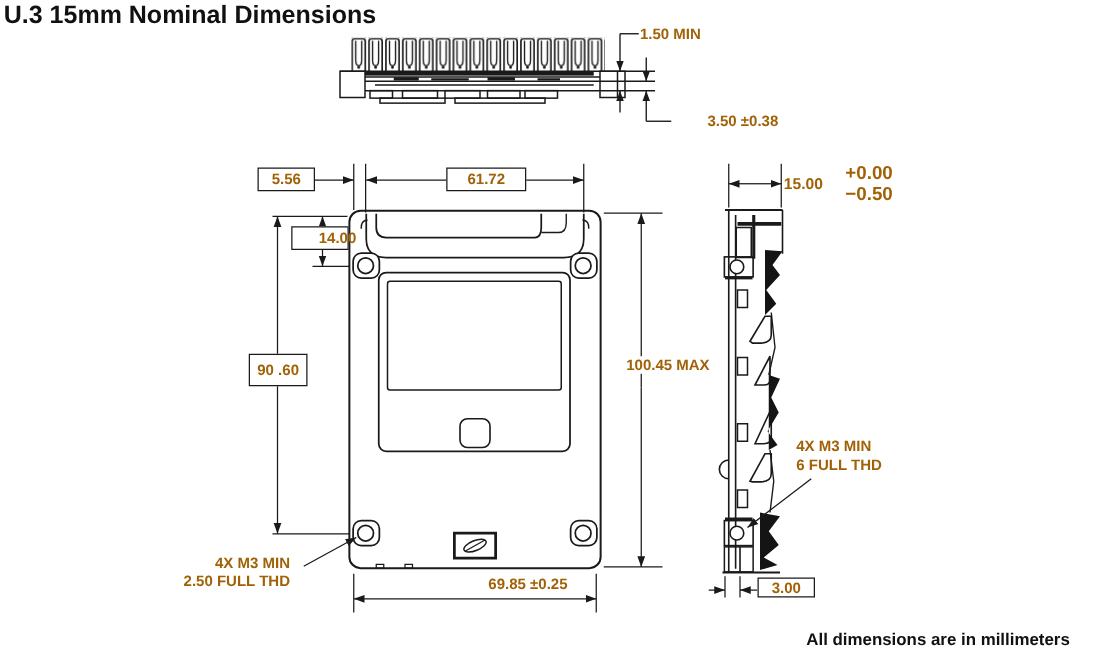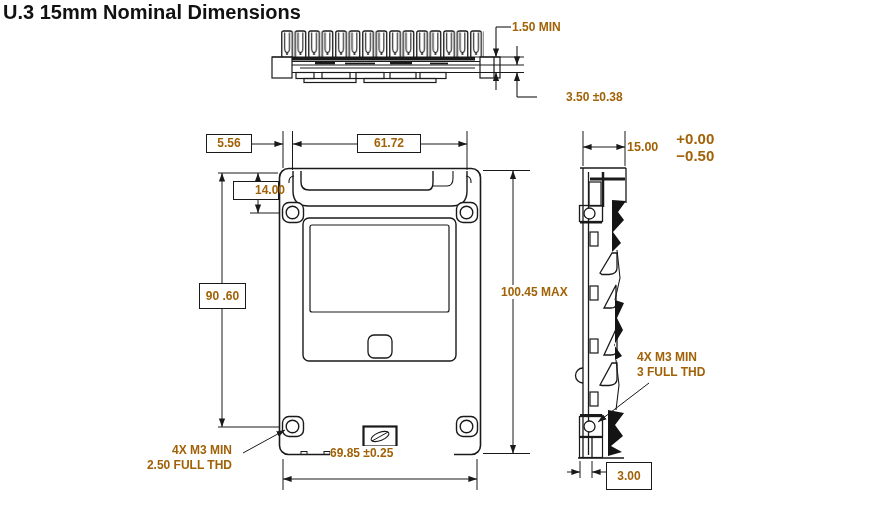--- a/index.html
+++ b/index.html
@@ -211,24 +211,25 @@
     </span>
   </div>
 
   <div class="lbl boxed" style="left:233px;top:181px;width:46px;height:19px;padding-left:32px;">14.00</div>
   <div class="lbl boxed" style="left:199px;top:283px;width:47px;height:26px;">90 .60</div>
 
   <div class="lbl" style="left:483px;top:285px;padding:0 3px;margin-left:15px;">100.45 MAX</div>
 
   <div class="lbl note" style="left:637px;top:350px;">
     <div>4X M3 MIN</div>
-    <div>3 FULL THD</div>
+    <div>6 FULL THD</div>
   </div>
 
   <div class="lbl note" style="left:126px;top:443px;width:106px;text-align:right;">
     <div>4X M3 MIN</div>
     <div>2.50 FULL THD</div>
   </div>
 
-  <div class="lbl" style="left:330px;top:446px;width:124px;text-align:left;">69.85 ±0.25</div>
-  <div class="lbl boxed" style="left:606px;top:462px;width:46px;height:28px;">3.00</div>
-
+  <div class="lbl" style="left:330px;top:460px;width:124px;text-align:right;">69.85 ±0.25</div>
+  <div class="lbl boxed" style="left:606px;top:462px;width:46px;height:16px;">3.00</div>
+
+  <div class="footer">All dimensions are in millimeters</div>
 </div>
 
 </body></html>

